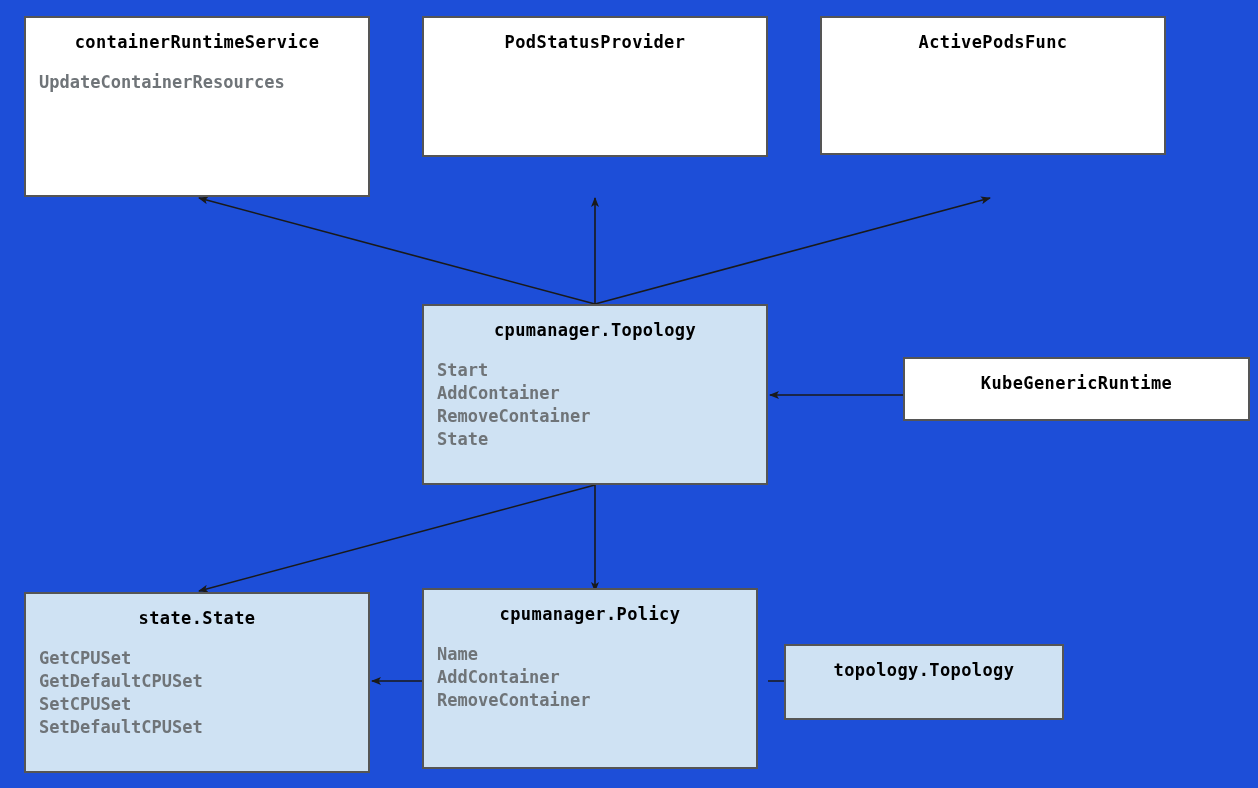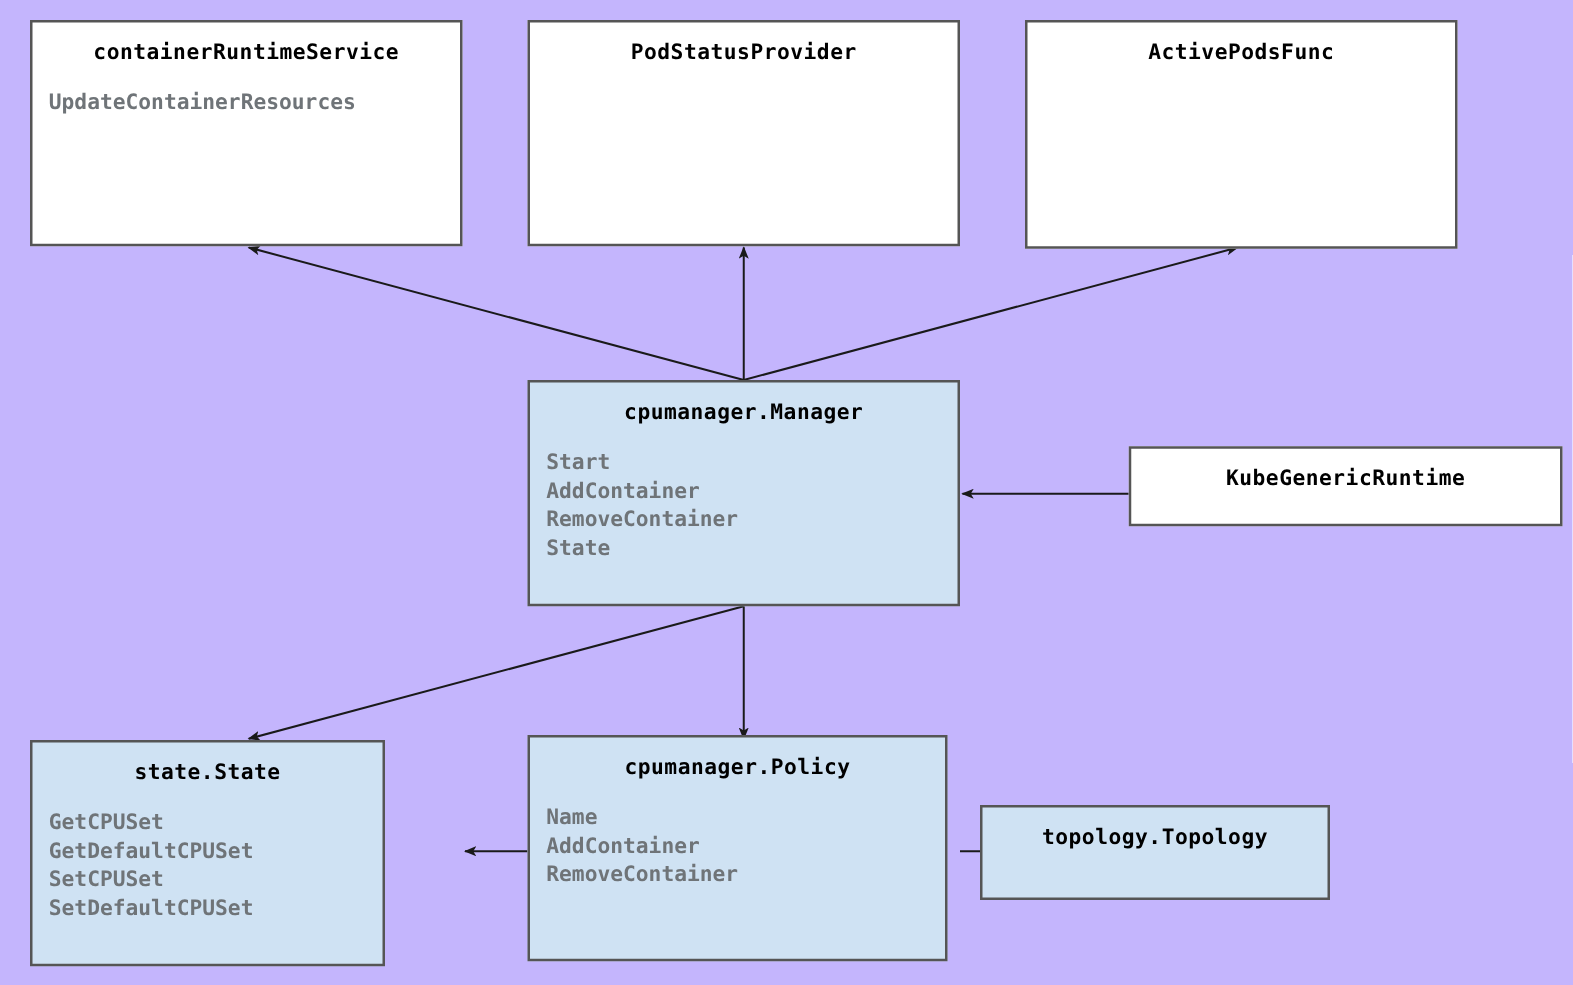--- a/index.html
+++ b/index.html
@@ -5,21 +5,21 @@
 <style>
   html, body {
     margin: 0;
     padding: 0;
     background: #ffffff;
   }
   #canvas {
     position: relative;
     width: 1258px;
     height: 788px;
-    background: #c4b5fd;
+    background: #1d4ed8;
     font-family: "DejaVu Sans Mono", "Liberation Mono", monospace;
     overflow: hidden;
   }
   #edge-layer {
     position: absolute;
     left: 0;
     top: 0;
     width: 1258px;
     height: 788px;
     pointer-events: none;
@@ -82,34 +82,34 @@
         <line x1="595" y1="485" x2="595" y2="591" stroke="#1a1a1a" stroke-width="1.6" marker-end="url(#arrowhead)"></line>
         <line x1="422" y1="681" x2="372" y2="681" stroke="#1a1a1a" stroke-width="1.6" marker-end="url(#arrowhead)"></line>
         <line x1="768" y1="681" x2="818" y2="681" stroke="#1a1a1a" stroke-width="1.6" marker-end="url(#arrowhead)"></line>
       </g>
   </svg>
   <div id="nodes-group">
       <div class="node" style="left: 24px; top: 16px; width: 346px; height: 181px;">
         <div class="node-title">containerRuntimeService</div>
         <div class="node-methods"><span class="method-line">UpdateContainerResources</span></div>
       </div>
-      <div class="node" style="left: 422px; top: 16px; width: 346px; height: 181px;">
+      <div class="node" style="left: 422px; top: 16px; width: 346px; height: 141px;">
         <div class="node-title">PodStatusProvider</div>
       </div>
-      <div class="node" style="left: 820px; top: 16px; width: 346px; height: 183px;">
+      <div class="node" style="left: 820px; top: 16px; width: 346px; height: 139px;">
         <div class="node-title">ActivePodsFunc</div>
       </div>
       <div class="node filled" style="left: 422px; top: 304px; width: 346px; height: 181px;">
-        <div class="node-title">cpumanager.Manager</div>
+        <div class="node-title">cpumanager.Topology</div>
         <div class="node-methods"><span class="method-line">Start</span><span class="method-line">AddContainer</span><span class="method-line">RemoveContainer</span><span class="method-line">State</span></div>
       </div>
       <div class="node" style="left: 903px; top: 357px; width: 347px; height: 64px;">
         <div class="node-title">KubeGenericRuntime</div>
       </div>
-      <div class="node filled" style="left: 24px; top: 592px; width: 284px; height: 181px;">
+      <div class="node filled" style="left: 24px; top: 592px; width: 346px; height: 181px;">
         <div class="node-title">state.State</div>
         <div class="node-methods"><span class="method-line">GetCPUSet</span><span class="method-line">GetDefaultCPUSet</span><span class="method-line">SetCPUSet</span><span class="method-line">SetDefaultCPUSet</span></div>
       </div>
       <div class="node filled" style="left: 422px; top: 588px; width: 336px; height: 181px;">
         <div class="node-title">cpumanager.Policy</div>
         <div class="node-methods"><span class="method-line">Name</span><span class="method-line">AddContainer</span><span class="method-line">RemoveContainer</span></div>
       </div>
       <div class="node filled" style="left: 784px; top: 644px; width: 280px; height: 76px;">
         <div class="node-title">topology.Topology</div>
       </div>

